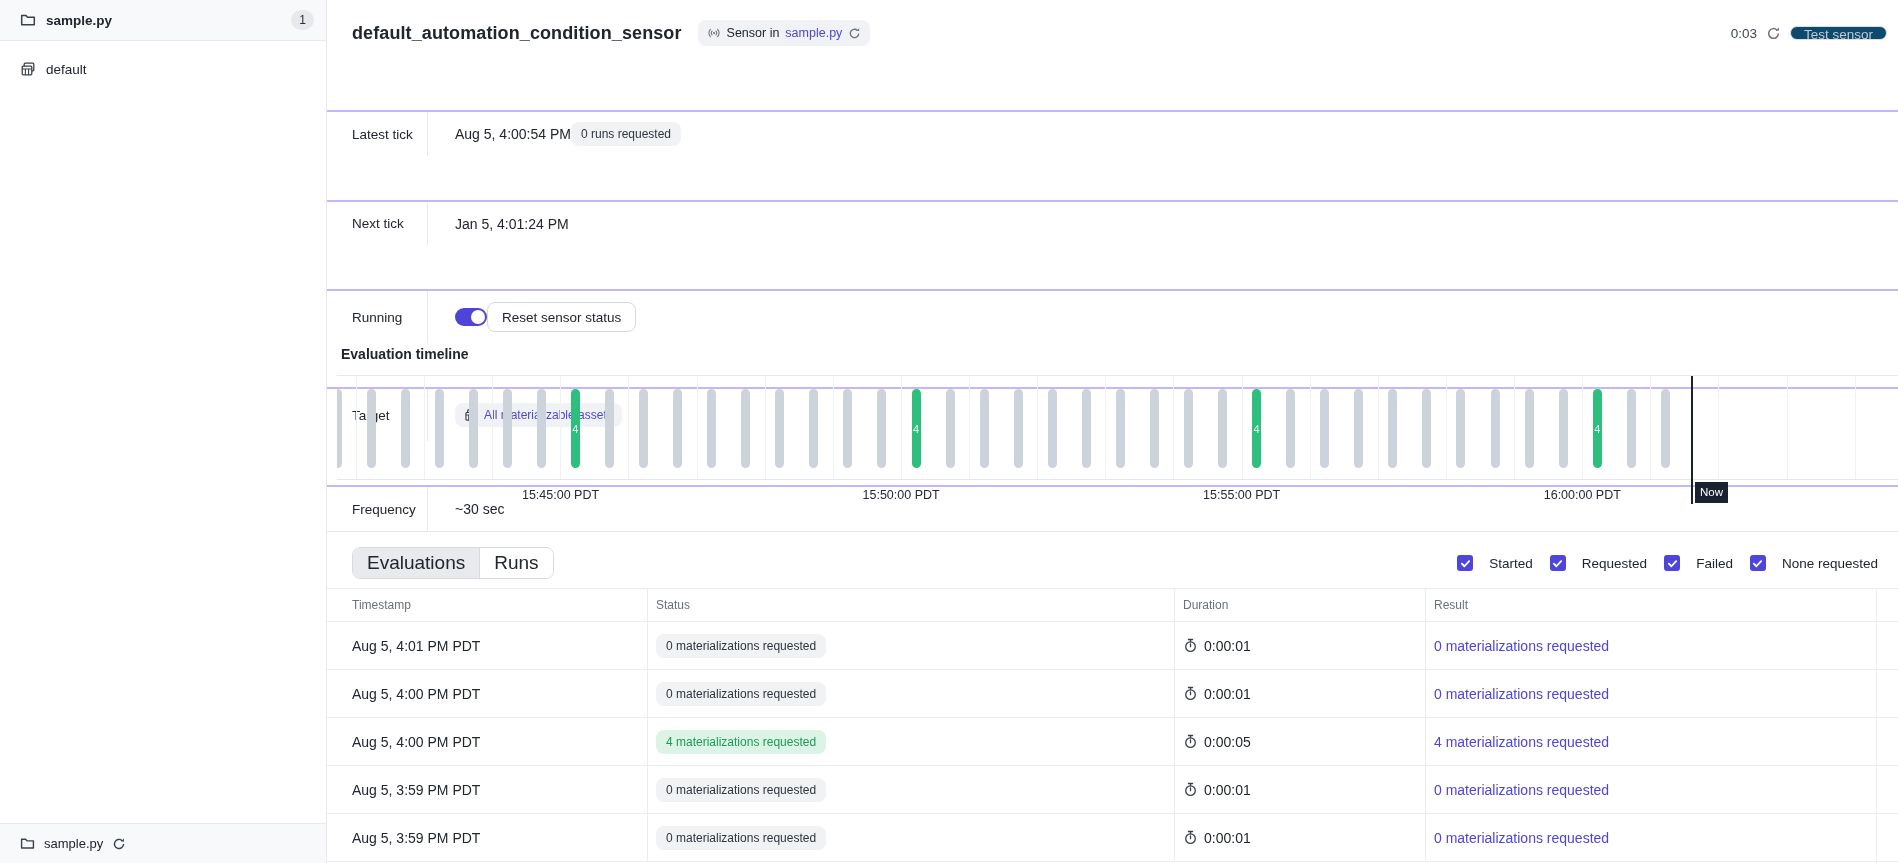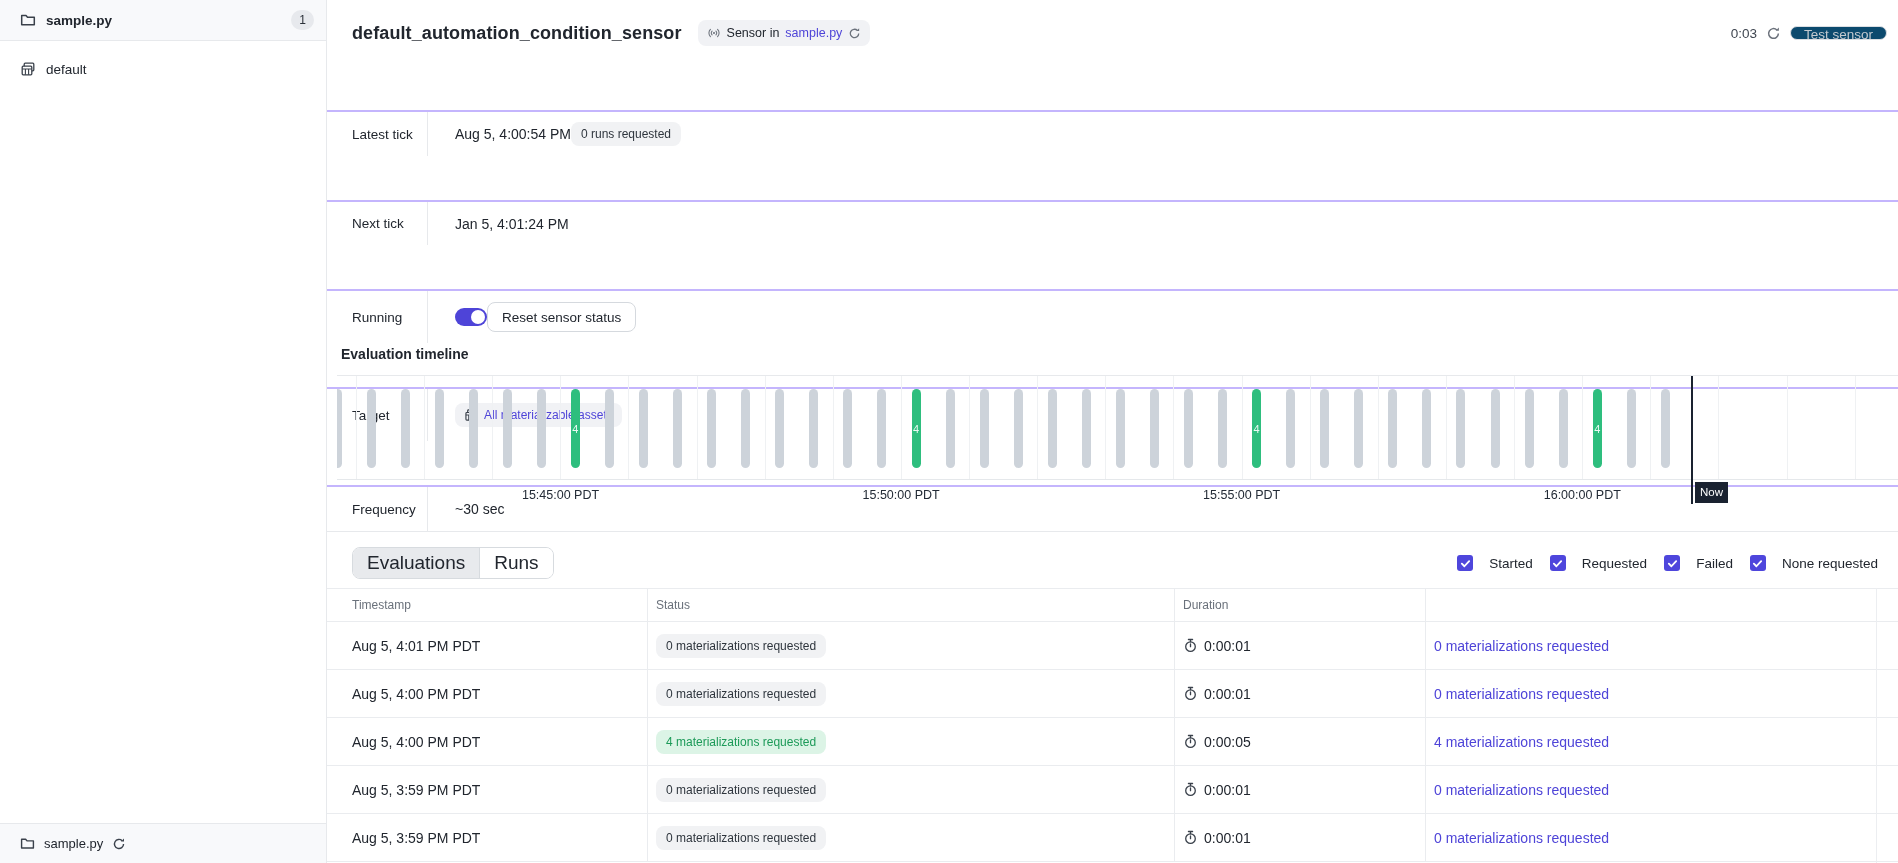--- a/index.html
+++ b/index.html
@@ -327,20 +327,21 @@
         </span>
         <span>None requested</span>
       </span>
     </div>
 
   <div class="ev-table" id="ev-table">
     <div class="trow thead">
       <div class="c1">Timestamp</div>
       <div class="c2">Status</div>
       <div class="c3">Duration</div>
+      <div class="c4">Result</div>
     </div>
   <div class="trow drow">
         <div class="c1">
           <span>Aug 5, 4:01 PM PDT</span>
         </div>
         <div class="c2">
           <span class="status-badge">0 materializations requested</span>
         </div>
         <div class="c3">
           <span class="dur">

